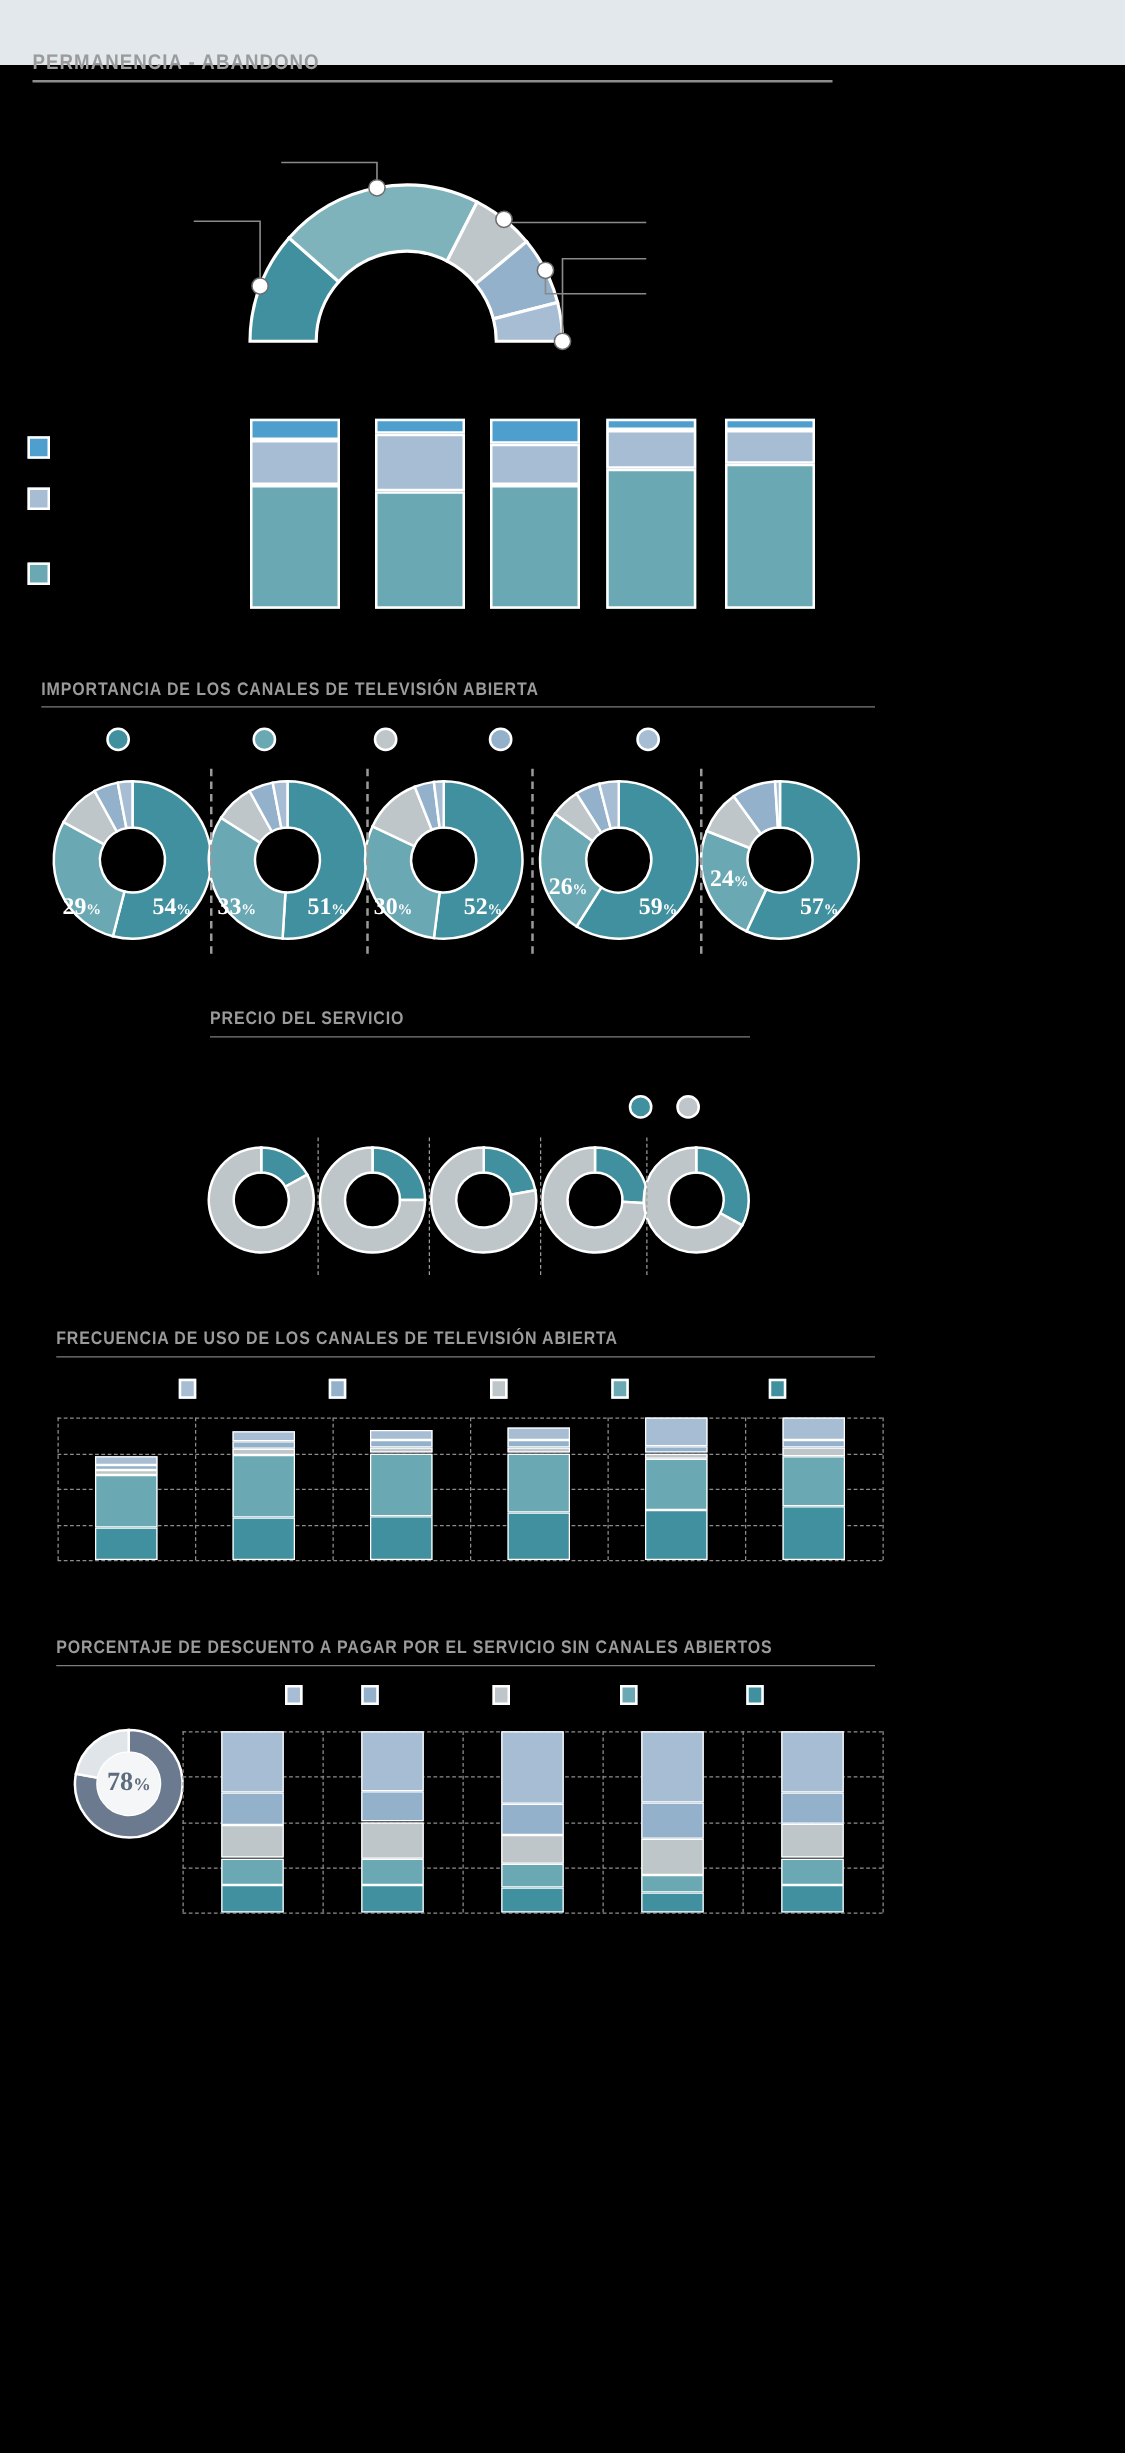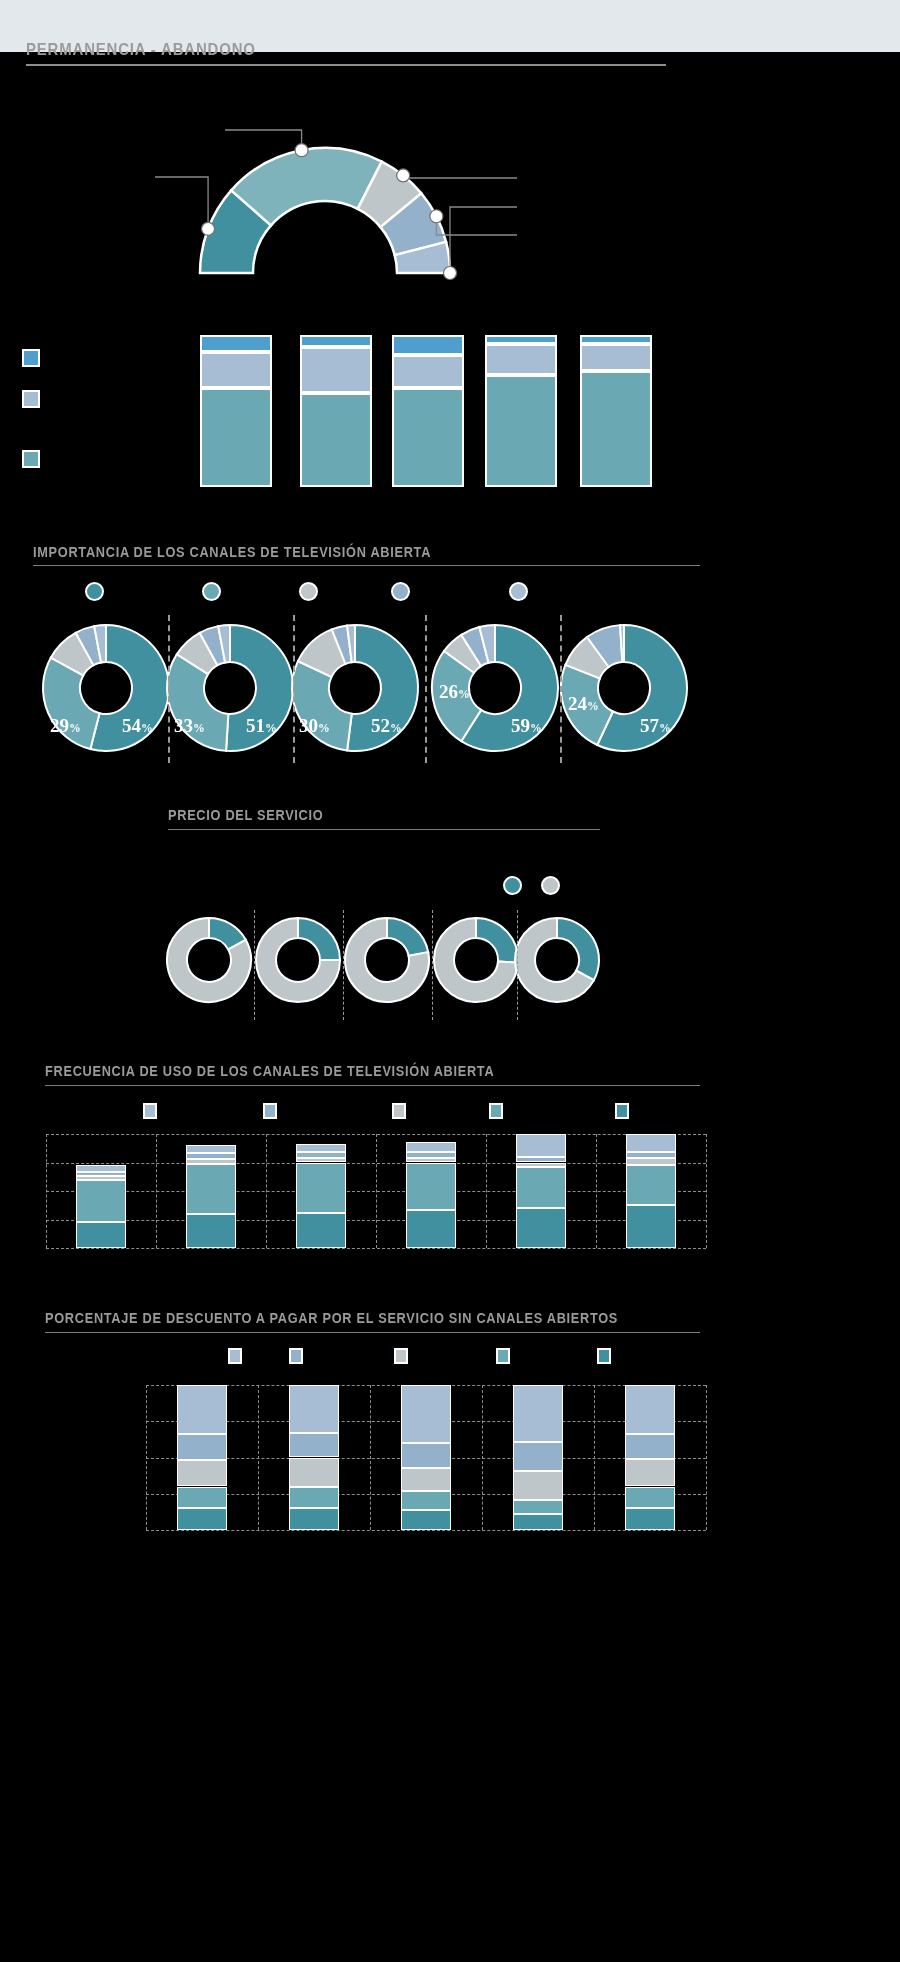--- a/index.html
+++ b/index.html
@@ -124,21 +124,21 @@
       <div class="pielab" style="left: 122px; top: 100px; font-size: 19px;">54<span class="pct">%</span></div>
       <div class="pielab" style="left: 50px; top: 100px; font-size: 19px; text-align: center;">29<span class="pct">%</span></div>
       <div class="dash-v" style="left: 292.5px; top: 0px; height: 148px;"></div>
       <div class="pielab" style="left: 246px; top: 100px; font-size: 19px;">51<span class="pct">%</span></div>
       <div class="pielab" style="left: 174px; top: 100px; font-size: 19px;">33<span class="pct">%</span></div>
       <div class="dash-v" style="left: 425px; top: 0px; height: 148px;"></div>
       <div class="pielab" style="left: 371px; top: 100px; font-size: 19px;">52<span class="pct">%</span></div>
       <div class="pielab" style="left: 299px; top: 100px; font-size: 19px;">30<span class="pct">%</span></div>
       <div class="dash-v" style="left: 559.5px; top: 0px; height: 148px;"></div>
       <div class="pielab" style="left: 511px; top: 100px; font-size: 19px;">59<span class="pct">%</span></div>
-      <div class="pielab" style="left: 439px; top: 66px; font-size: 19px;">26<span class="pct">%</span></div>
+      <div class="pielab" style="left: 439px; top: 84px; font-size: 19px;">26<span class="pct">%</span></div>
       <div class="pielab" style="left: 640px; top: 100px; font-size: 19px;">57<span class="pct">%</span></div>
       <div class="pielab" style="left: 568px; top: 78px; font-size: 19px;">24<span class="pct">%</span></div>
     </div>
 
   <div class="sec-title" style="left:168px;top:807px;font-size:14.5px;">PRECIO DEL SERVICIO</div>
   <div class="rule" style="left:168px;top:829px;width:432px;height:1px;background:#7d7d7d;"></div>
   <div id="preLegend" style="position:absolute;left:0;top:876px;width:900px;height:24px;">
       <div class="legdot" style="left: 503px; top: 0px; width: 19px; height: 19px; background: rgb(65, 144, 159);"></div>
       <div class="legdot" style="left: 541px; top: 0px; width: 19px; height: 19px; background: rgb(191, 198, 201);"></div>
     </div>
@@ -217,20 +217,28 @@
 
   <div class="sec-title" style="left:45px;top:1310px;font-size:14.5px;">PORCENTAJE DE DESCUENTO A PAGAR POR EL SERVICIO SIN CANALES ABIERTOS</div>
   <div class="rule" style="left:45px;top:1332px;width:655px;height:1px;background:#7d7d7d;"></div>
   <div id="desLegend" style="position:absolute;left:0;top:1348px;width:900px;height:22px;">
       <div class="legsq" style="left: 228px; top: 0px; width: 14px; height: 16px; background: rgb(167, 189, 211);"></div>
       <div class="legsq" style="left: 289px; top: 0px; width: 14px; height: 16px; background: rgb(147, 177, 203);"></div>
       <div class="legsq" style="left: 394px; top: 0px; width: 14px; height: 16px; background: rgb(191, 198, 201);"></div>
       <div class="legsq" style="left: 496px; top: 0px; width: 14px; height: 16px; background: rgb(106, 169, 179);"></div>
       <div class="legsq" style="left: 597px; top: 0px; width: 14px; height: 16px; background: rgb(65, 144, 159);"></div>
     </div>
+  <div id="desGauge" style="position:absolute;left:48px;top:1372px;width:110px;height:110px;">
+      <svg width="110" height="110" viewBox="0 0 110 110">
+        <path d="M55,12 A43,43 0 1 1 12.761648218666387,46.942603472813836 L30.442818731782786,50.31546713535688 A25,25 0 1 0 55,30 Z" fill="#6b7a8f" stroke="#ffffff" stroke-width="2"></path>
+        <path d="M12.761648218666387,46.942603472813836 A43,43 0 0 1 54.99999999999999,12 L54.99999999999999,30 A25,25 0 0 0 30.442818731782786,50.31546713535688 Z" fill="#e0e5e9" stroke="#ffffff" stroke-width="2"></path>
+        <circle cx="55" cy="55" r="25" fill="#f4f6f7"></circle>
+      </svg>
+      <div style="position: absolute; left: 0px; top: 41px; width: 110px; text-align: center; color: rgb(93, 107, 126); font-family: &quot;Liberation Serif&quot;, serif; font-weight: bold; font-size: 21px;">78<span style="font-size:14px">%</span></div>
+    </div>
   <div id="desBars" style="position:absolute;left:0;top:1375px;width:900px;height:160px;">
       <div class="grid-h" style="left: 146px; top: 10px; width: 560px;"></div>
       <div class="grid-h" style="left: 146px; top: 46.25px; width: 560px;"></div>
       <div class="grid-h" style="left: 146px; top: 82.5px; width: 560px;"></div>
       <div class="grid-h" style="left: 146px; top: 118.75px; width: 560px;"></div>
       <div class="grid-h" style="left: 146px; top: 155px; width: 560px;"></div>
       <div class="grid-v" style="left: 146px; top: 10px; height: 145px;"></div>
       <div class="grid-v" style="left: 258px; top: 10px; height: 145px;"></div>
       <div class="grid-v" style="left: 370px; top: 10px; height: 145px;"></div>
       <div class="grid-v" style="left: 482px; top: 10px; height: 145px;"></div>

